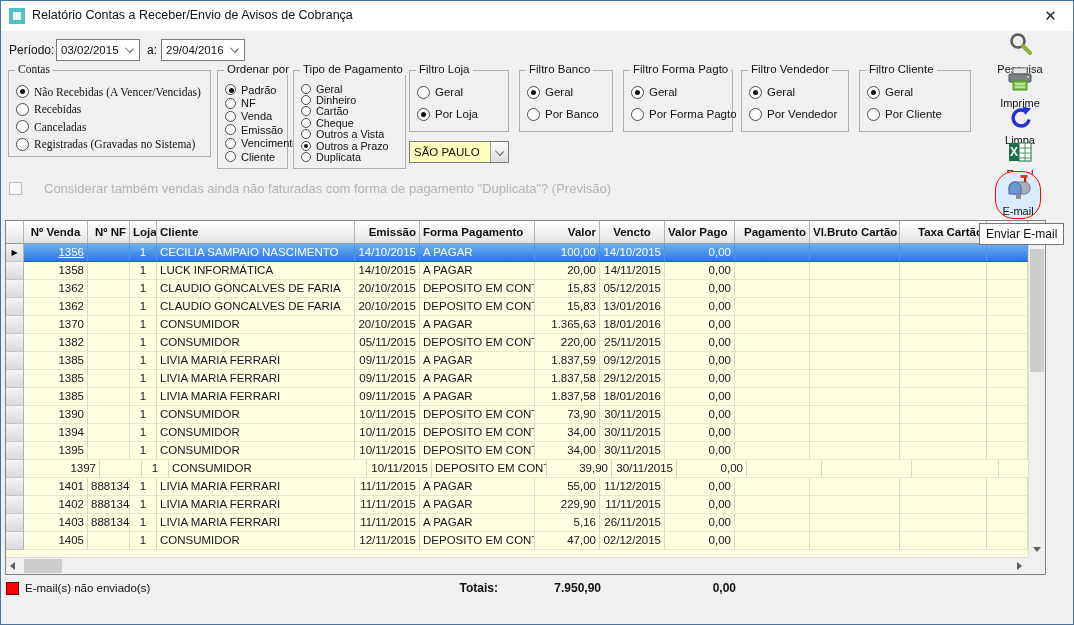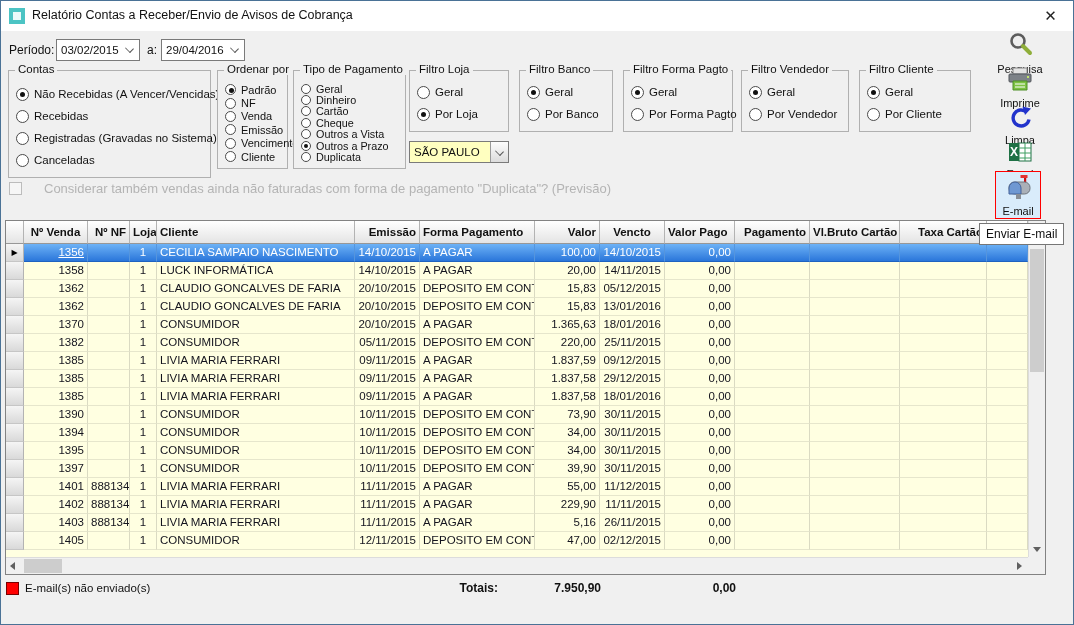--- a/index.html
+++ b/index.html
@@ -114,38 +114,38 @@
   <div class="combo" style="left:55px; top:38px; width:84px;">
     <span>03/02/2015</span>
     <span class="chev"></span>
   </div>
   <span class="lbl" style="left:146px; top:42px;">a:</span>
   <div class="combo" style="left:160px; top:38px; width:84px;">
     <span>29/04/2016</span>
     <span class="chev"></span>
   </div>
 
-  <div class="groupbox gb-tall gb-contas" style="left:7px; top:69px; width:203px; height:108px;">
+  <div class="groupbox gb-tall gb-contas" style="left:7px; top:69px; width:203px; height:87px;font-family:Liberation Serif, serif;">
     <span class="legend">Contas</span>
     <div class="radio-list">
         <label class="radio-row">
           <span class="radio on"></span>
           <span class="rlabel">Não Recebidas (A Vencer/Vencidas)</span>
         </label>
         <label class="radio-row">
           <span class="radio"></span>
           <span class="rlabel">Recebidas</span>
         </label>
         <label class="radio-row">
           <span class="radio"></span>
+          <span class="rlabel">Canceladas</span>
+        </label>
+        <label class="radio-row">
+          <span class="radio"></span>
           <span class="rlabel">Registradas (Gravadas no Sistema)</span>
-        </label>
-        <label class="radio-row">
-          <span class="radio"></span>
-          <span class="rlabel">Canceladas</span>
         </label>
       </div>
   </div>
   <div class="groupbox gb-tall gb-ordenar" style="left:216px; top:69px; width:71px; height:99px;">
     <span class="legend">Ordenar por</span>
     <div class="radio-list">
         <label class="radio-row">
           <span class="radio on"></span>
           <span class="rlabel">Padrão</span>
         </label>
@@ -307,21 +307,21 @@
       <rect x="11" y="2" width="12" height="18" fill="#ffffff" stroke="#1f7145"></rect>
       <line x1="11" y1="7" x2="23" y2="7" stroke="#3f9e63"></line>
       <line x1="11" y1="12" x2="23" y2="12" stroke="#3f9e63"></line>
       <line x1="11" y1="17" x2="23" y2="17" stroke="#3f9e63"></line>
       <line x1="17" y1="2" x2="17" y2="20" stroke="#3f9e63"></line>
       <rect x="1" y="2" width="10" height="18" fill="#1f7145"></rect>
       <text x="6" y="15" font-size="12" font-weight="bold" fill="#ffffff" text-anchor="middle" font-family="Liberation Sans, sans-serif">X</text>
     </svg>
     <span class="tlabel">Excel</span>
   </div>
-  <div class="tbtn tbtn-email" style="top:170px;">
+  <div class="tbtn tbtn-email" style="top:170px;border-radius:19px;">
     <svg width="28" height="26" viewBox="0 0 28 26">
       <rect x="20" y="2" width="2.2" height="8" fill="#cc1111"></rect>
       <rect x="16.5" y="1" width="7" height="3" fill="#e23333"></rect>
       <rect x="5" y="8" width="21" height="12" rx="5.5" fill="#aab0b8" stroke="#6e747d"></rect>
       <path d="M5 14 a 6 6 0 0 1 12 0 v 6 H 5 z" fill="#6f98d2" stroke="#44639a"></path>
       <rect x="12" y="20" width="5" height="5" fill="#8a8f96"></rect>
     </svg>
     <span class="tlabel">E-mail</span>
   </div>
   <div class="tooltip">Enviar E-mail</div>
@@ -537,21 +537,21 @@
             <span class="gcell" style="width: 65px; text-align: right;">34,00</span>
             <span class="gcell" style="width: 65px; text-align: right;">30/11/2015</span>
             <span class="gcell" style="width: 70px; text-align: right;">0,00</span>
             <span class="gcell" style="width: 75px; text-align: left;"></span>
             <span class="gcell" style="width: 90px; text-align: right;"></span>
             <span class="gcell" style="width: 87px; text-align: right;"></span>
             <span class="gcell" style="width: 41px; text-align: left;"></span>
           </div>
           <div class="grow">
             <span class="gcell ind"></span>
-            <span class="gcell" style="width: 64px; text-align: right;">1397</span>
+            <span class="gcell" style="width: 76px; text-align: right;">1397</span>
             <span class="gcell" style="width: 42px; text-align: right;"></span>
             <span class="gcell" style="width: 27px; text-align: center;">1</span>
             <span class="gcell" style="width: 198px; text-align: left;">CONSUMIDOR</span>
             <span class="gcell" style="width: 65px; text-align: right;">10/11/2015</span>
             <span class="gcell" style="width: 115px; text-align: left;">DEPOSITO EM CONTA</span>
             <span class="gcell" style="width: 65px; text-align: right;">39,90</span>
             <span class="gcell" style="width: 65px; text-align: right;">30/11/2015</span>
             <span class="gcell" style="width: 70px; text-align: right;">0,00</span>
             <span class="gcell" style="width: 75px; text-align: left;"></span>
             <span class="gcell" style="width: 90px; text-align: right;"></span>

